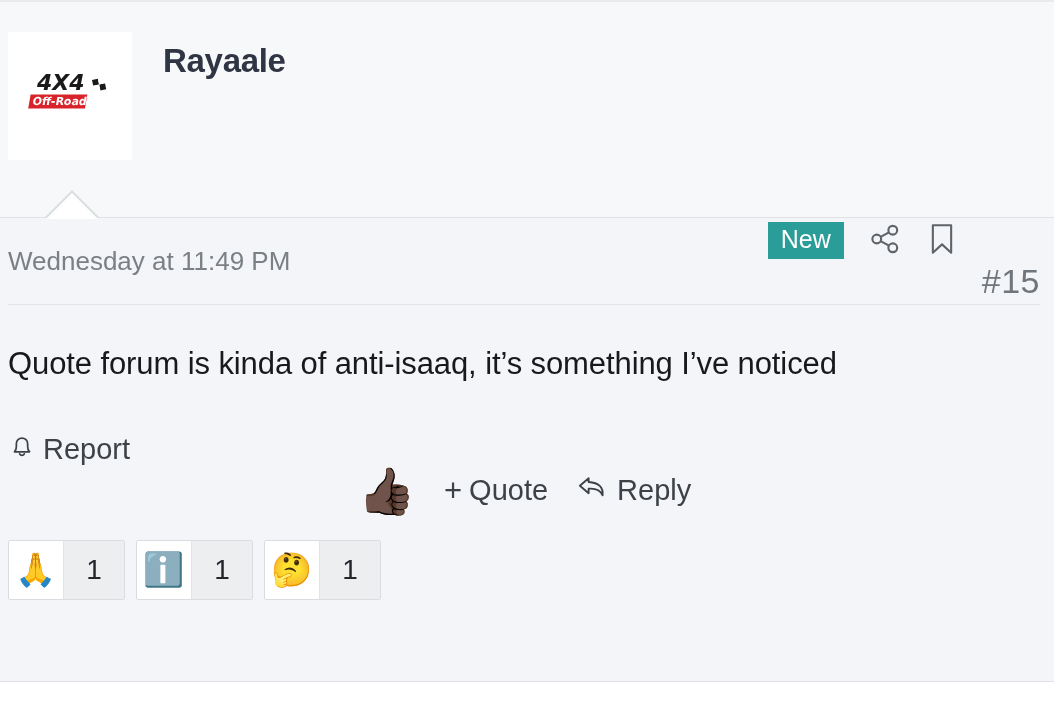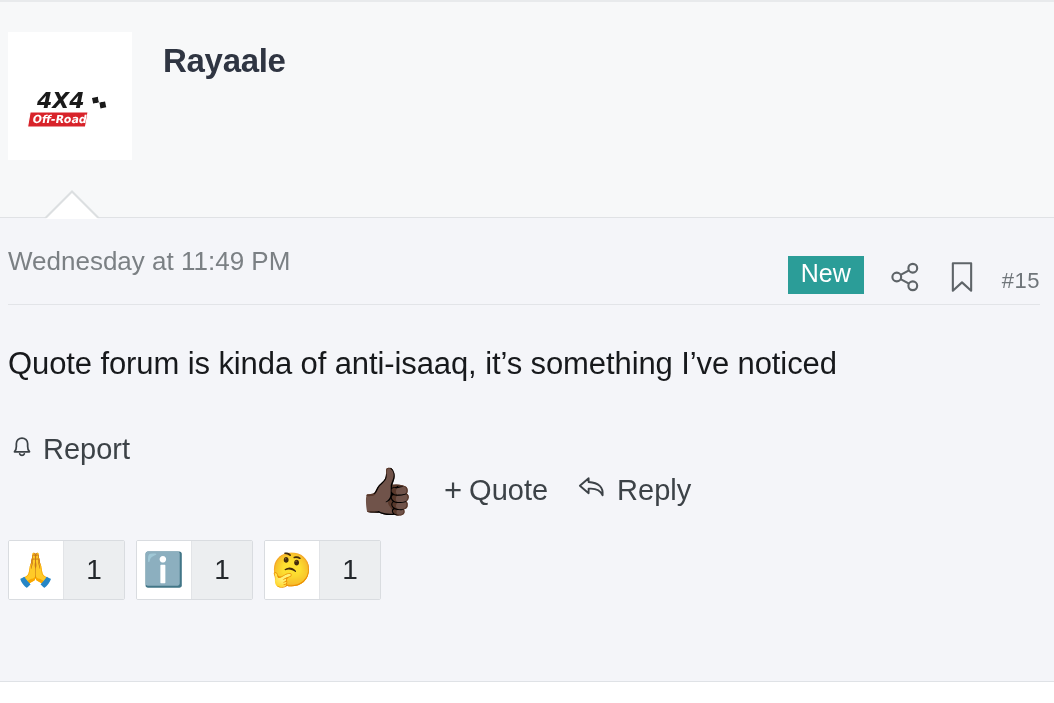--- a/index.html
+++ b/index.html
@@ -35,21 +35,21 @@
   }
 
   .avatar {
     position: absolute;
     left: 8px;
     top: 30px;
     width: 124px;
     height: 128px;
     background: #ffffff;
     display: flex;
-    align-items: flex-end;
+    align-items: flex-start;
     justify-content: center;
     overflow: hidden;
   }
   .avatar svg { display: block; }
 
   .username {
     position: absolute;
     left: 163px;
     top: 39px;
     font-size: 33px;
@@ -91,38 +91,38 @@
     box-sizing: border-box;
   }
   .post-date {
     font-size: 26px;
     color: #7b8084;
     white-space: nowrap;
   }
   .meta-right {
     margin-left: auto;
     display: flex;
-    align-items: flex-end;
+    align-items: flex-start;
     gap: 24px;
   }
   .badge-new {
     background: #2b9d98;
     color: #ffffff;
     font-size: 25px;
     padding: 3px 13px 6px 13px;
     line-height: 1.15;
   }
   .icon-btn {
     display: flex;
     align-items: center;
     justify-content: center;
     color: #5e6468;
   }
   .post-number {
-    font-size: 22px;
+    font-size: 34px;
     color: #6f757a;
     letter-spacing: 0.5px;
     margin-top: 40px;
   }
 
   .divider {
     height: 1px;
     background: #e2e4e8;
     margin: 0 14px 0 8px;
   }

